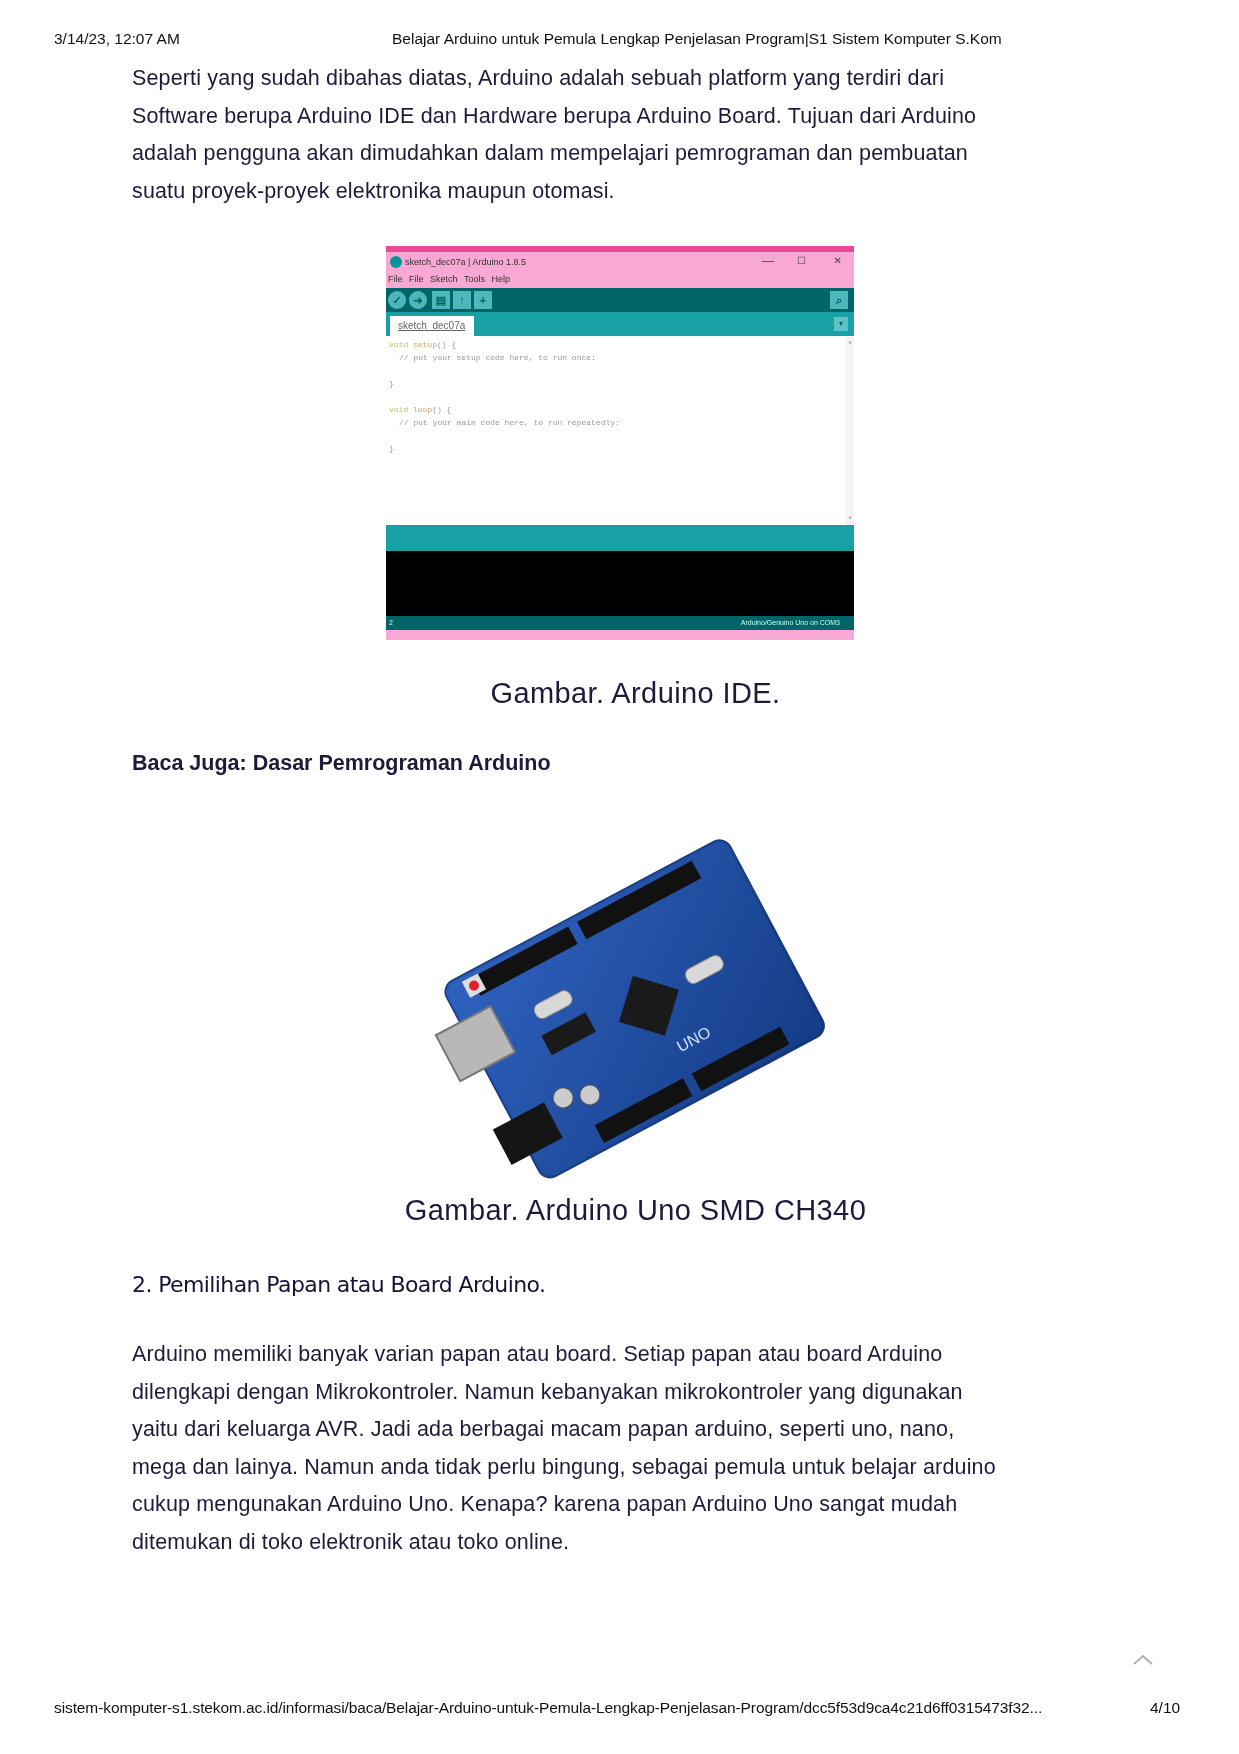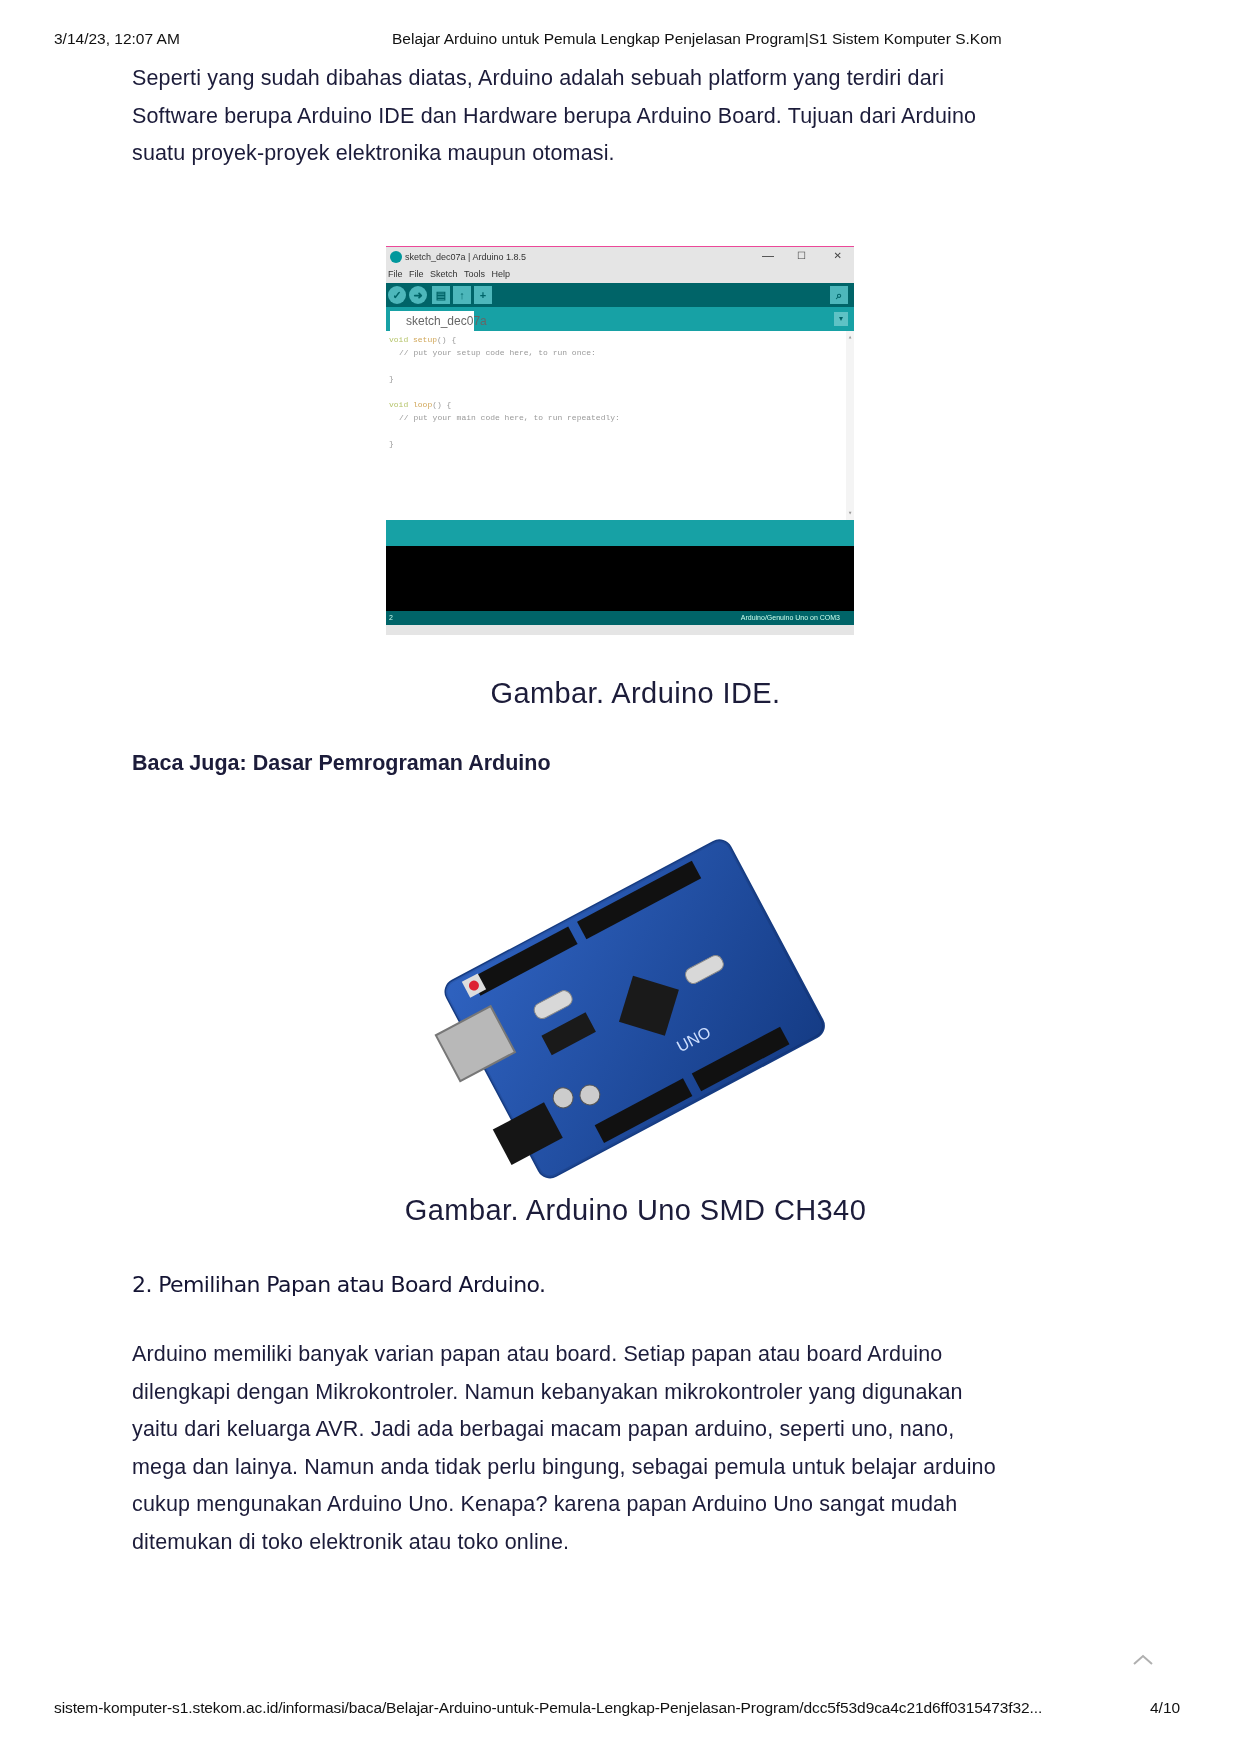--- a/index.html
+++ b/index.html
@@ -26,21 +26,21 @@
   .link-line { position: absolute; left: 132px; font-size: 21.5px; color: #1c1c3a; }
   .section-heading {
     position: absolute; left: 132px; top: 1272px;
     font-family: "DejaVu Sans", sans-serif; font-weight: normal; font-size: 22px;
     color: #141433; letter-spacing: -0.6px;
   }
 
   
   .ide {
     position: absolute; left: 386px; top: 246px; width: 468px; height: 388px;
-    background: #e5e5e5; border-top: 1px solid #ec4899; overflow: hidden;
+    background: #f9a8d4; border-top: 6px solid #ec4899; overflow: hidden;
     font-family: "Liberation Sans", sans-serif;
   }
   .ide-titlebar { height: 19px; position: relative; font-size: 9px; color: #333; }
   .ide-logo {
     position: absolute; left: 4px; top: 4px; width: 12px; height: 12px; border-radius: 50%;
     background: #00979c;
   }
   .ide-titlebar .t { position: absolute; left: 19px; top: 5px; }
   .ide-win-ctrl { position: absolute; top: 2px; font-size: 12px; color: #444; }
   .ide-menubar { height: 17px; font-size: 9px; color: #333; padding-left: 2px; line-height: 17px; }
@@ -49,21 +49,21 @@
     height: 24px; background: #006468; position: relative;
   }
   .tb-btn {
     position: absolute; top: 3px; width: 18px; height: 18px; background: #4db7bb;
     color: #006468; font-size: 11px; text-align: center; line-height: 18px; font-weight: bold;
   }
   .tb-btn.round { border-radius: 50%; }
   .ide-tabs { height: 24px; background: #17a1a5; position: relative; }
   .ide-tab {
     position: absolute; left: 4px; top: 4px; width: 84px; height: 20px; background: #fff;
-    font-size: 12px; color: #666; line-height: 20px; padding-left: 16px; box-sizing: border-box;
+    font-size: 10px; color: #666; line-height: 20px; padding-left: 8px; box-sizing: border-box; text-decoration: underline;
   }
   .tab-menu-btn {
     position: absolute; right: 6px; top: 5px; width: 14px; height: 14px; background: #5ec2c5;
     font-size: 8px; color: #006468; text-align: center; line-height: 14px;
   }
   .ide-editor {
     height: 189px; background: #fff; position: relative; font-family: "Liberation Mono", monospace;
     font-size: 8px; color: #9a9a9a; padding: 2px 0 0 3px; box-sizing: border-box; line-height: 13px;
   }
   .ide-editor .kw { color: #b5c46a; }
@@ -97,20 +97,21 @@
 <body>
 
 <div class="print-header">
   <span class="date">3/14/23, 12:07 AM</span>
   <span class="title">Belajar Arduino untuk Pemula Lengkap Penjelasan Program|S1 Sistem Komputer S.Kom</span>
 </div>
 
 <div class="body-text" style="top:60px;">
   <p>Seperti yang sudah dibahas diatas, Arduino adalah sebuah platform yang terdiri dari</p>
   <p>Software berupa Arduino IDE dan Hardware berupa Arduino Board. Tujuan dari Arduino</p>
+  <p>adalah pengguna akan dimudahkan dalam mempelajari pemrograman dan pembuatan</p>
   <p>suatu proyek-proyek elektronika maupun otomasi.</p>
 </div>
 
 <div class="ide">
   <div class="ide-titlebar">
     <span class="ide-logo"></span>
     <span class="t">sketch_dec07a | Arduino 1.8.5</span>
     <span class="ide-win-ctrl" style="right:80px;">—</span>
     <span class="ide-win-ctrl" style="right:48px;font-size:10px;top:3px;">☐</span>
     <span class="ide-win-ctrl" style="right:12px;font-size:10px;top:3px;">✕</span>

